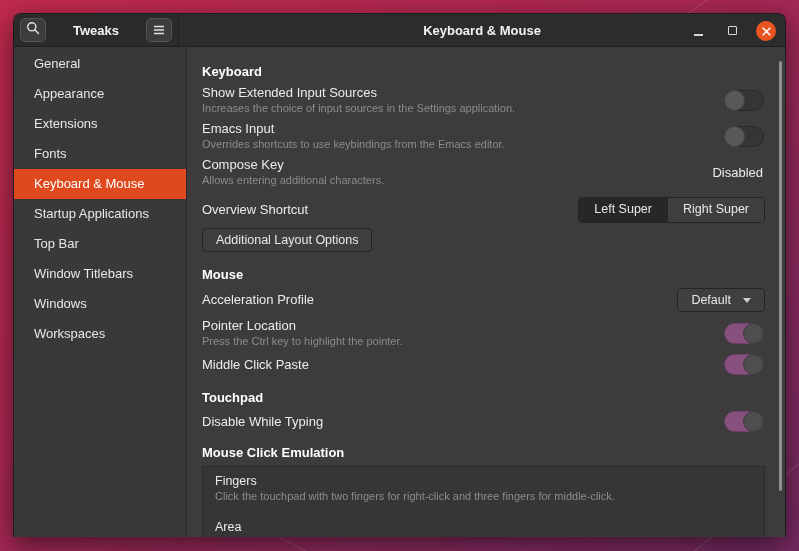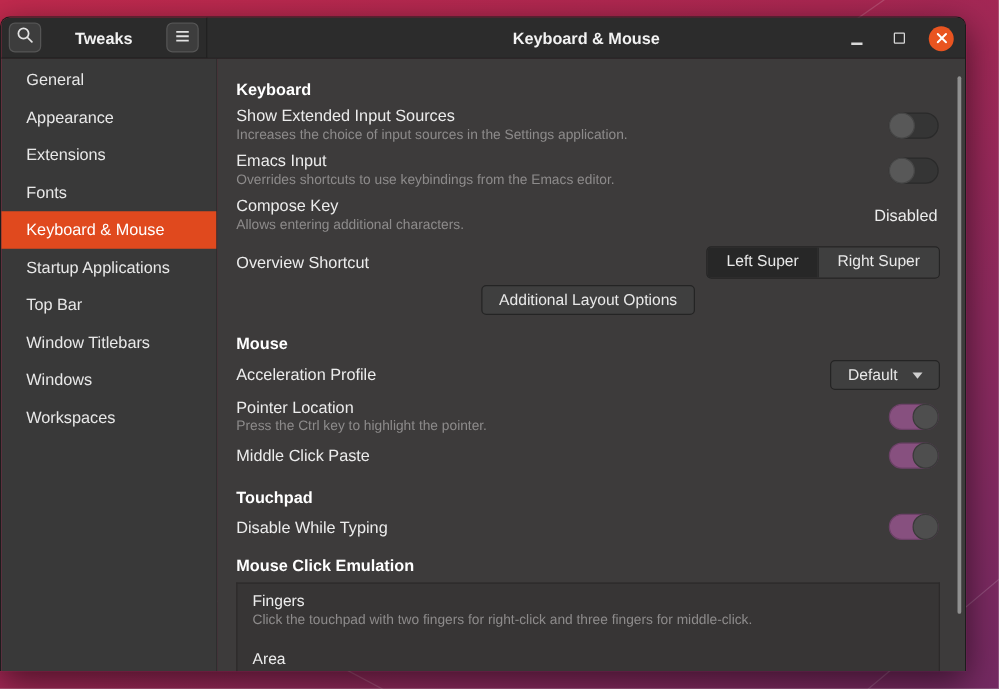--- a/index.html
+++ b/index.html
@@ -8,21 +8,21 @@
     font-family: "Liberation Sans", sans-serif;
     background: linear-gradient(145deg, #c22a4e 0%, #ab2752 42%, #8e2a5e 72%, #742a62 100%);
     position: relative;
   }
   .streak { position:absolute; height:1px; background:rgba(255,255,255,.16); pointer-events:none; }
   .streak.s1 { width:210px; left:590px; top:8px;  transform:rotate(-35deg); }
   .streak.s2 { width:260px; left:90px;  top:505px; transform:rotate(28deg); }
   .streak.s3 { width:230px; left:640px; top:500px; transform:rotate(-40deg); }
 
   .window {
-    position:absolute; left:0; top:13px; width:773px; height:524px;
+    position:absolute; left:13px; top:13px; width:773px; height:524px;
     border-radius:8px 8px 0 0; overflow:hidden;
     box-shadow: 0 8px 28px rgba(0,0,0,.55);
     display:flex; flex-direction:column;
     border:1px solid #1c1c1c; border-bottom:none;
   }
 
   
   .titlebar { height:33px; flex-shrink:0; display:flex; background:#2b2b2b; border-bottom:1px solid #1e1e1e; }
   .tb-left  { width:165px; flex-shrink:0; display:flex; align-items:center; padding:0 6px; border-right:1px solid #1f1f1f; }
   .tb-right { flex:1; position:relative; display:flex; align-items:center; background:#2c2c2c; }
@@ -180,21 +180,21 @@
       <div class="row" style="margin-top:10px;">
         <div class="row-text">
           <div class="title">Overview Shortcut</div>
         </div>
         <div class="seg">
           <div class="seg-btn left" data-active="left">Left Super</div>
           <div class="seg-btn right" data-active="left">Right Super</div>
         </div>
       </div>
 
-      <div class="row" style="justify-content:center; margin-top:5px;">
+      <div class="row" style="justify-content:flex-start; margin-top:5px;">
         <div class="btn">Additional Layout Options</div>
       </div>
 
       <div class="h-section later">Mouse</div>
 
       <div class="row">
         <div class="row-text">
           <div class="title">Acceleration Profile</div>
         </div>
         <div class="btn">

